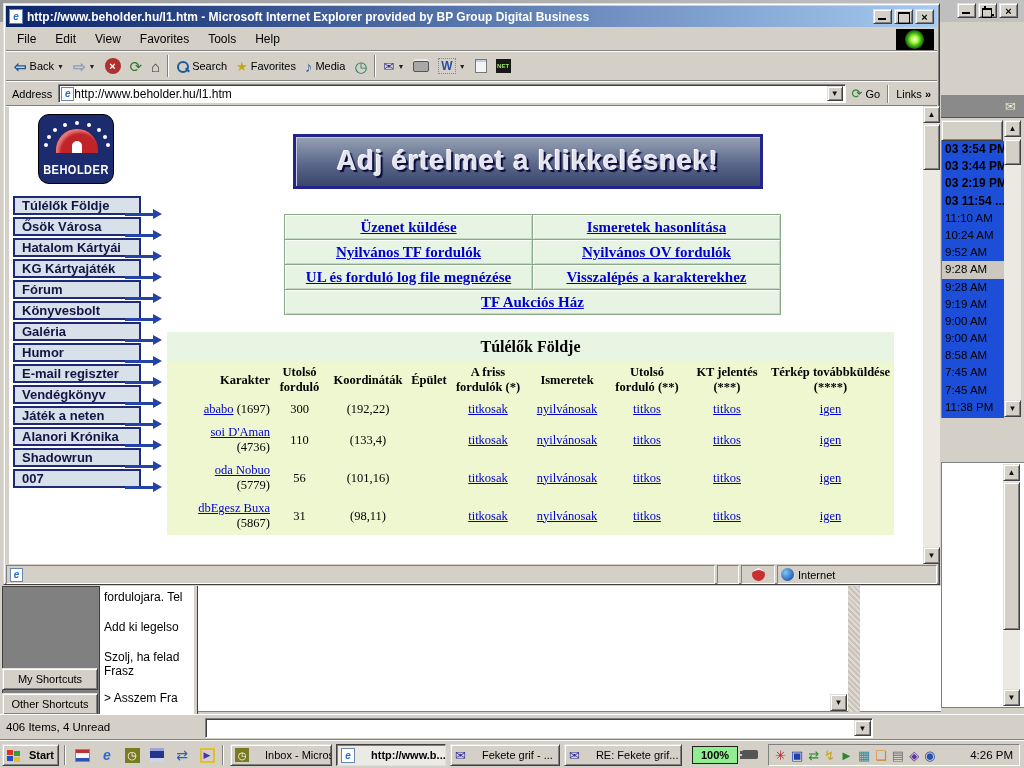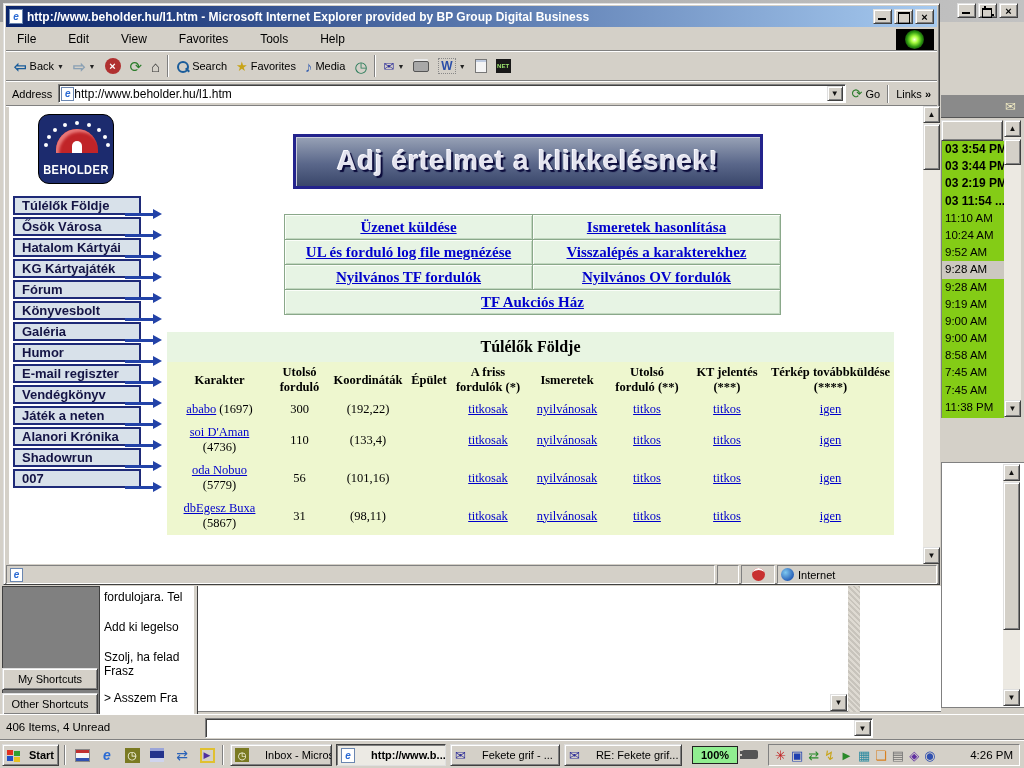--- a/index.html
+++ b/index.html
@@ -15,21 +15,21 @@
   .winbtn { width:19px; height:15px; display:flex; align-items:center; justify-content:center; position:relative; }
   .glyph-min::after { content:""; position:absolute; left:4px; bottom:3px; width:8px; height:2px; background:#000; }
   .glyph-max::after { content:""; position:absolute; left:3px; top:2px; width:10px; height:9px; border:1px solid #000; border-top-width:2px; }
   .glyph-restore::after { content:""; position:absolute; left:3px; top:4px; width:8px; height:7px; border:1px solid #000; border-top-width:2px; box-shadow:3px -3px 0 -1px #d4d0c8, 2px -2px 0 #000; }
   .glyph-close { font-size:11px; font-weight:bold; color:#000; }
   
   #ie { left:3px; top:3px; width:937px; height:582px; }
   #ie-title { left:2px; top:2px; right:2px; height:21px; background:linear-gradient(to right,#0a246a,#a6caf0); display:flex; align-items:center; padding:0 3px; }
   #ie-title .ttl { color:#fff; font-size:12px; font-weight:bold; white-space:nowrap; overflow:hidden; flex:1; margin-left:4px; }
   .pageicon { width:14px; height:15px; background:#fff; border:1px solid #6a86b0; position:relative; display:inline-flex; align-items:center; justify-content:center; font-size:10px; font-weight:bold; color:#2a6ad4; font-style:italic; }
-  #ie-menu { left:2px; top:24px; right:2px; height:23px; display:flex; align-items:center; gap:18px; font-size:12px; padding-left:4px; border-bottom:1px solid #808080; box-shadow:0 1px 0 #fff; }
+  #ie-menu { left:2px; top:24px; right:2px; height:23px; display:flex; align-items:center; gap:5px; font-size:12px; padding-left:4px; border-bottom:1px solid #808080; box-shadow:0 1px 0 #fff; }
   #ie-menu .mi { padding:2px 7px; }
   #throbber { position:absolute; right:3px; top:1px; width:38px; height:21px; background:#000; overflow:hidden; }
   #throbber .glow { position:absolute; left:9px; top:1px; width:19px; height:19px; background:radial-gradient(circle,#f8ffd8 0%,#aaff40 25%,#2f9a10 55%,#0c3a08 80%,#000 100%); border-radius:50%; }
   #ie-toolbar { left:2px; top:48px; right:2px; height:29px; display:flex; align-items:center; gap:1px; padding:0 4px; border-bottom:1px solid #808080; box-shadow:0 1px 0 #fff; font-size:11px; }
   .tbtn { display:flex; align-items:center; gap:3px; padding:2px 4px; height:24px; }
   .tico { font-size:15px; line-height:15px; }
   .ddv { font-size:7px; color:#222; }
   #ie-address { left:2px; top:78px; right:2px; height:24px; display:flex; align-items:center; font-size:11px; padding:0 2px; border-bottom:1px solid #808080; box-shadow:0 1px 0 #fff; }
   #addr-field { flex:1; height:19px; margin:0 2px; display:flex; align-items:center; padding:0 2px; font-size:12px; position:relative; }
   #addr-field input { border:none; outline:none; flex:1; font-size:12px; font-family:"Liberation Sans",sans-serif; background:transparent; }
@@ -48,21 +48,21 @@
   .sbi .arr::after { content:""; position:absolute; right:-9px; top:-4px; border-left:9px solid #2343a8; border-top:5px solid transparent; border-bottom:5px solid transparent; }
   #banner { left:284px; top:28px; width:470px; height:55px; border:3px solid #23238c; background:linear-gradient(#98a2b6,#5a678a 55%,#39466a); box-shadow:inset 1px 1px 0 #c8ccd8; display:flex; align-items:center; justify-content:center; }
   #banner span { font-size:27px; font-weight:bold; color:#e3e3ee; letter-spacing:1px; text-shadow:2px 2px 1px #0a0a3a, -1px -1px 0 #fafaff; }
   table.linktbl { position:absolute; left:275px; top:108px; width:497px; border-collapse:collapse; background:#e7f4e4; font-family:"Liberation Serif", serif; }
   table.linktbl td { border:1px solid #8aa88a; box-shadow:inset 1px 1px 0 #fbfef9, inset -1px -1px 0 #c2d8c0; text-align:center; height:25px; font-size:15px; font-weight:bold; }
   .lnk { color:#0000cc; text-decoration:underline; cursor:pointer; }
   table.datatbl { position:absolute; left:158px; top:226px; width:727px; border-collapse:collapse; font-family:"Liberation Serif", serif; }
   table.datatbl .cap td { background:#e8f5e2; font-size:16px; font-weight:bold; text-align:center; height:30px; }
   table.datatbl th { background:#eef7cf; font-size:12.5px; font-weight:bold; text-align:center; padding:3px 2px; vertical-align:middle; }
   table.datatbl td { background:#eef7cf; font-size:12.5px; text-align:center; padding:4px 2px; }
-  table.datatbl th.nm, table.datatbl td.nm { text-align:center; }
+  table.datatbl th.nm, table.datatbl td.nm { text-align:right; }
   
   #ie-status { left:2px; top:561px; right:2px; height:19px; display:flex; gap:2px; font-size:11px; align-items:stretch; }
   .seg { border:1px solid; border-color:#808080 #fff #fff #808080; display:flex; align-items:center; padding:0 3px; gap:4px; }
   .ts-row { height:17.2px; line-height:17.2px; font-size:11.5px; padding-left:3px; white-space:nowrap; }
   .ts-row.b { font-weight:bold; font-size:12px; }
   .ts-row.sel { background:#ccc8c0; }
   .prevline { font-size:12px; }
   .shortbtn { width:96px; height:22px; font-size:11px; display:flex; align-items:center; justify-content:center; }
   .dither { background-image:repeating-linear-gradient(45deg,#c8c4bc 0 2px,#dedad2 2px 4px); }
   
@@ -95,21 +95,21 @@
     <div class="abs" style="left:941px;top:95px;width:83px;height:23px;background:#8a8a8a;border-bottom:1px solid #555;display:flex;align-items:center;justify-content:flex-end;padding-right:8px;">
       <span class="envico" style="color:#efe9c2;">✉</span>
     </div>
 
     <div class="abs raised" style="left:941px;top:120px;width:62px;height:21px;"></div>
     <div class="abs sbtn" style="left:1004px;top:120px;width:17px;height:17px;">▲</div>
     <div class="abs sb-track" style="left:1004px;top:137px;width:17px;height:263px;"></div>
     <div class="abs raised" style="left:1004px;top:139px;width:17px;height:26px;"></div>
     <div class="abs sbtn" style="left:1004px;top:400px;width:17px;height:17px;">▼</div>
 
-    <div class="abs" style="left:941px;top:141px;width:63px;height:277px;background:#84cc16;border-left:1px solid #808080;overflow:hidden;">
+    <div class="abs" style="left:941px;top:141px;width:63px;height:277px;background:#1d4ed8;border-left:1px solid #808080;overflow:hidden;">
       <div class="ts-row b">03 3:54 PM</div>
       <div class="ts-row b">03 3:44 PM</div>
       <div class="ts-row b">03 2:19 PM</div>
       <div class="ts-row b">03 11:54 ...</div>
       <div class="ts-row">11:10 AM</div>
       <div class="ts-row">10:24 AM</div>
       <div class="ts-row">9:52 AM</div>
       <div class="ts-row sel">9:28 AM</div>
       <div class="ts-row">9:28 AM</div>
       <div class="ts-row">9:19 AM</div>
@@ -277,26 +277,26 @@
           <span>Adj értelmet a klikkelésnek!</span>
         </div>
 
       <table class="linktbl">
         <tbody>
             <tr>
           <td style="width:50%;"><span class="lnk">Üzenet küldése</span></td>
           <td><span class="lnk">Ismeretek hasonlítása</span></td>
         </tr>
         <tr>
+          <td><span class="lnk">Nyilvános TF fordulók</span></td>
+          <td><span class="lnk">Nyilvános OV fordulók</span></td>
+        </tr>
+        <tr>
           <td><span class="lnk">UL és forduló log file megnézése</span></td>
           <td><span class="lnk">Visszalépés a karakterekhez</span></td>
-        </tr>
-        <tr>
-          <td><span class="lnk">Nyilvános TF fordulók</span></td>
-          <td><span class="lnk">Nyilvános OV fordulók</span></td>
         </tr>
         <tr>
           <td colspan="2"><span class="lnk">TF Aukciós Ház</span></td>
         </tr>
       </tbody>
         </table>
 
       <table class="datatbl">
         <tbody>
             <tr class="cap">

